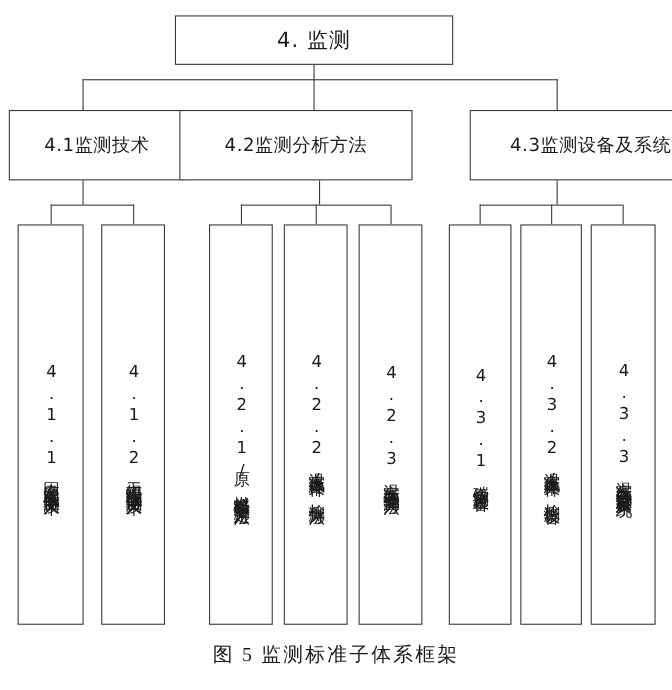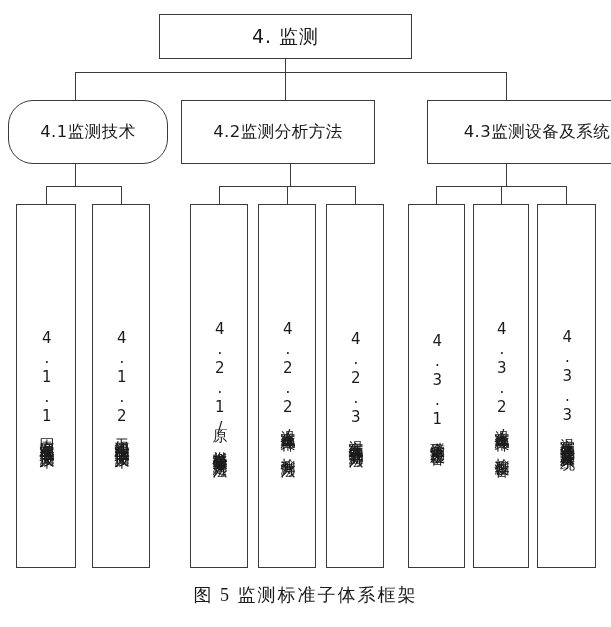--- a/index.html
+++ b/index.html
@@ -40,22 +40,22 @@
 
   
   .lvl2 {
     top: 100px;
     height: 64px;
     font-size: 16.5px;
     line-height: 1.25;
     padding: 0 6px;
     letter-spacing: 0.5px;
   }
-  .lvl2.b1 { left: 8px;   width: 160px; border-radius: 25px; }
-  .lvl2.b2 { left: 181px; width: 194px; }
+  .lvl2.b1 { left: 8px;   width: 160px; }
+  .lvl2.b2 { left: 163px; width: 212px; }
   .lvl2.b3 { left: 427px; width: 220px; }
 
   
   .lvl3 {
     top: 204px;
     height: 364px;
     font-size: 15px;
     letter-spacing: 1px;
     padding: 10px 0;
   }

